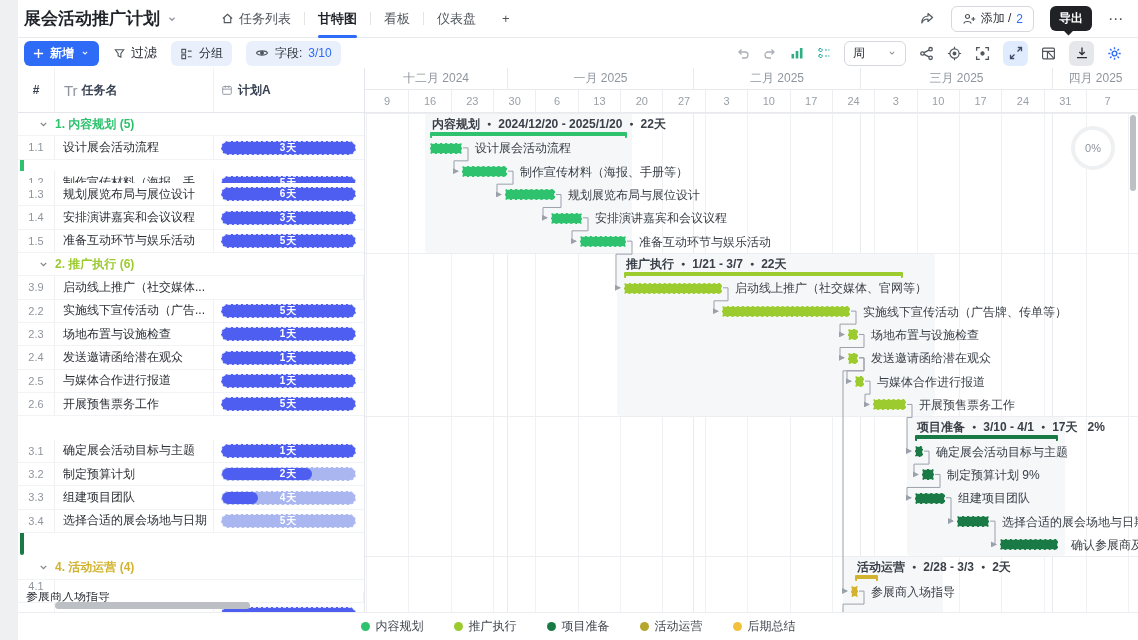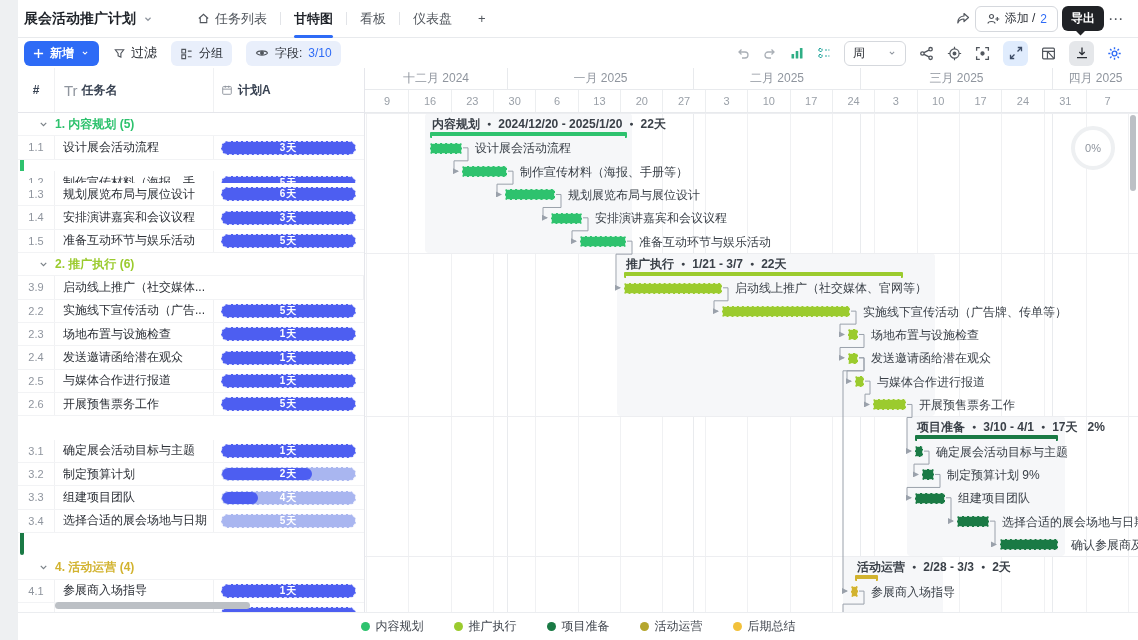--- a/index.html
+++ b/index.html
@@ -2,28 +2,28 @@
 <html><head>
 <meta charset="utf-8">
 <style>
 *{margin:0;padding:0;box-sizing:border-box}
 html,body{width:1138px;height:640px;overflow:hidden}
 body{font-family:"Liberation Sans","DejaVu Sans",sans-serif;background:#fff;color:#1f2329;position:relative}
 svg{display:block}
 .rail{position:absolute;left:0;top:0;width:18px;height:640px;background:#eef0f2}
 
 .topbar{position:absolute;left:18px;top:0;right:0;height:38px;display:flex;align-items:center;border-bottom:1px solid #e8eaed;padding:0 14px 0 6px}
-.title{font-size:14px;font-weight:700;white-space:nowrap}
+.title{font-size:17px;font-weight:700;white-space:nowrap}
 .tchev{margin-left:6px;color:#8f959e}
 .tabs{display:flex;align-items:center;margin-left:30px;font-size:13px;color:#51565d;height:38px}
 .tab{padding:0 13px;display:flex;gap:5px;align-items:center;height:38px;position:relative;white-space:nowrap}
 .tab.active{color:#1f2329;font-weight:700}
 .tab.active::after{content:"";position:absolute;left:13px;right:13px;bottom:0;height:3px;border-radius:2px;background:#2e6bf6}
 .tsep{width:1px;height:13px;background:#e2e4e8}
-.trg{margin-left:auto;display:flex;align-items:center;gap:4px}
+.trg{margin-left:auto;display:flex;align-items:center;gap:16px}
 .add-btn{display:flex;align-items:center;gap:5px;border:1px solid #d5d8dd;border-radius:6px;height:26px;padding:0 10px;font-size:12px;color:#2b2f36}
 .add-btn .cnt{color:#2e6bf6}
 .tooltip{position:relative;background:#202226;color:#fff;font-size:12px;height:25px;display:flex;align-items:center;padding:0 9px;border-radius:6px;font-weight:600}
 .tooltip::after{content:"";position:absolute;left:15px;bottom:-3px;width:7px;height:7px;background:#202226;transform:rotate(45deg)}
 .more{font-size:15px;color:#51565d;letter-spacing:1px}
 
 .toolbar{position:absolute;left:18px;top:38px;right:0;height:30px;display:flex;align-items:center;padding:0 16px 0 6px;gap:14px}
 .btn-new{background:#2e6bf6;color:#fff;height:25px;border-radius:6px;display:flex;align-items:center;padding:0 9px;font-size:12px;gap:6px;font-weight:600}
 .chip{background:#e9effb;height:25px;border-radius:6px;display:flex;align-items:center;padding:0 9px;font-size:12px;gap:6px;color:#2b2f36}
 .chip .bl{color:#2e6bf6}
@@ -414,21 +414,21 @@
           </div>
         </div>
       </div>
       <div class="grow" style="top: 443.27px; height: 23.33px; color: rgb(210, 179, 47);">
         <svg width="11" height="11" viewBox="0 0 14 14" fill="none" stroke="#7a8187" stroke-width="1.5">
           <path d="M3.5 5 L7 8.5 L10.5 5"></path>
         </svg>
         <span>4. 活动运营 (4)</span>
       </div>
       <div class="strip" style="top: 467.6px; height: 44.66px; background: rgb(210, 179, 47);"></div>
-      <div class="prow" style="top: 466.6px; height: 23.33px;">
+      <div class="prow" style="top: 466.6px; height: 23.33px; flex-direction: column;">
         <div class="cnum">4.1</div>
         <div class="cname">参展商入场指导</div>
         <div class="cplan">
           <div class="pill" style="top: 4.5px; background: rgb(77, 94, 241);">
             <div class="ptxt">1天</div>
           </div>
         </div>
       </div>
       <div class="prow" style="top: 489.93px; height: 23.33px;">
         <div class="cnum"></div>

